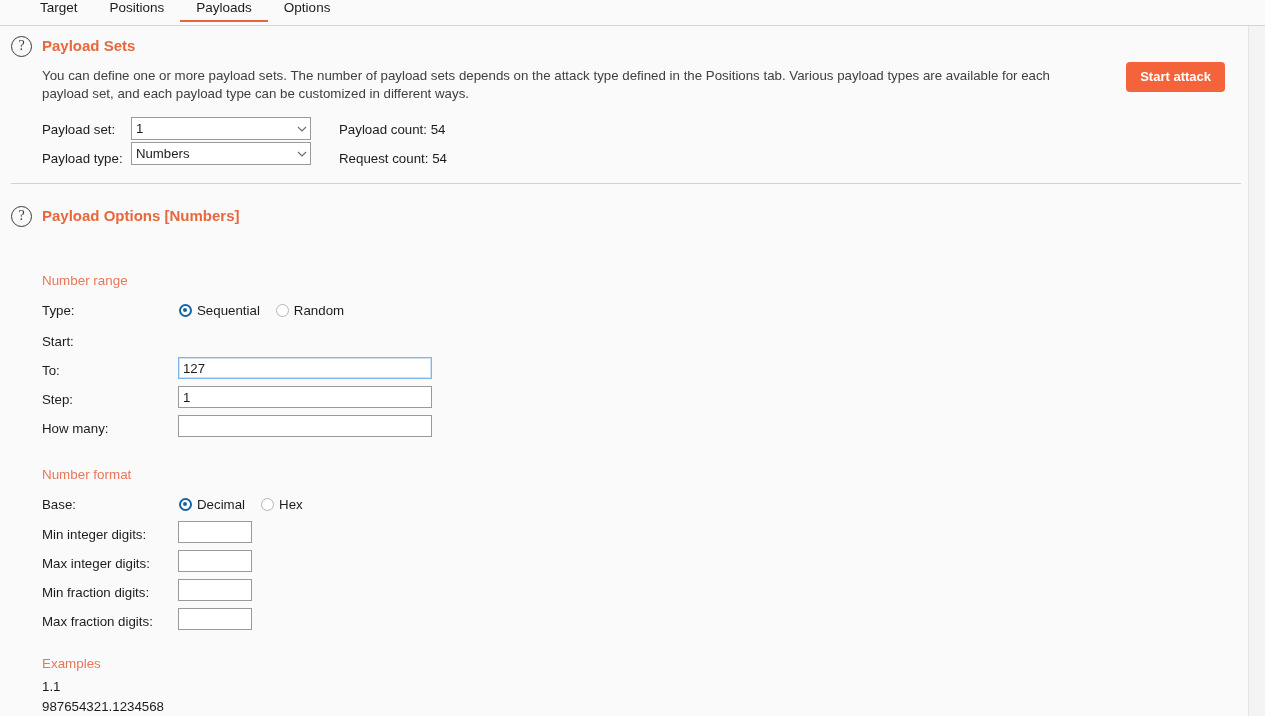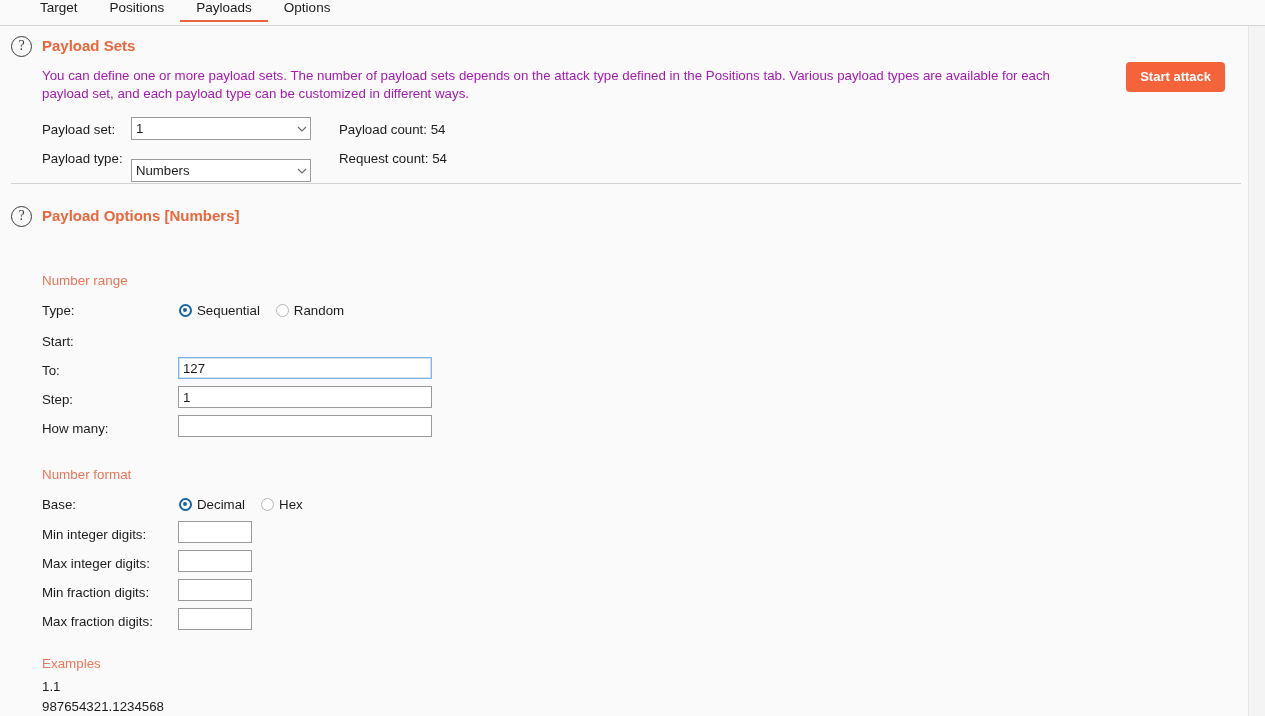--- a/index.html
+++ b/index.html
@@ -69,21 +69,21 @@
     font-weight: bold;
     font-size: 15px;
     position: absolute;
     left: 42px;
   }
 
   .para {
     position: absolute;
     left: 42px;
     font-size: 13.3px;
-    color: #a21caf;
+    color: #404040;
     line-height: 18px;
   }
 
   .divider {
     position: absolute;
     left: 11px;
     width: 1230px;
     height: 1px;
     background: #d2d2d2;
   }
@@ -240,21 +240,21 @@
     </select>
     <span class="combo-chevron">
       <svg viewBox="0 0 10 10" width="10" height="10">
           <path d="M1 3 L5 7 L9 3" stroke="#6b6b6b" stroke-width="1.1" fill="none"></path>
         </svg>
     </span>
   </div>
   <div class="flabel" style="left:339px; top:96px;">Payload count: 54</div>
 
   <div class="flabel" style="left:42px; top:125px;">Payload type:</div>
-  <div class="combo-wrap" style="left:131px; top:133px; width:184px; height:23px;">
+  <div class="combo-wrap" style="left:131px; top:116px; width:184px; height:23px;">
     <select class="combo" style="left:0; top:0;">
       <option>Numbers</option>
     </select>
     <span class="combo-chevron">
       <svg viewBox="0 0 10 10" width="10" height="10">
           <path d="M1 3 L5 7 L9 3" stroke="#6b6b6b" stroke-width="1.1" fill="none"></path>
         </svg>
     </span>
   </div>
   <div class="flabel" style="left:339px; top:125px;">Request count: 54</div>

